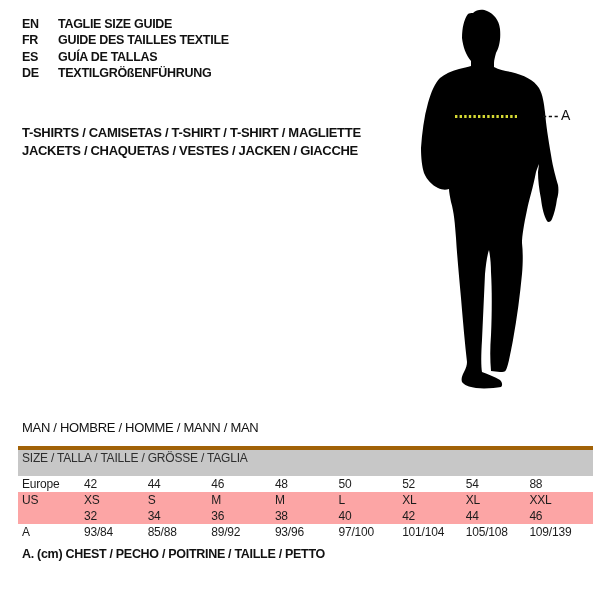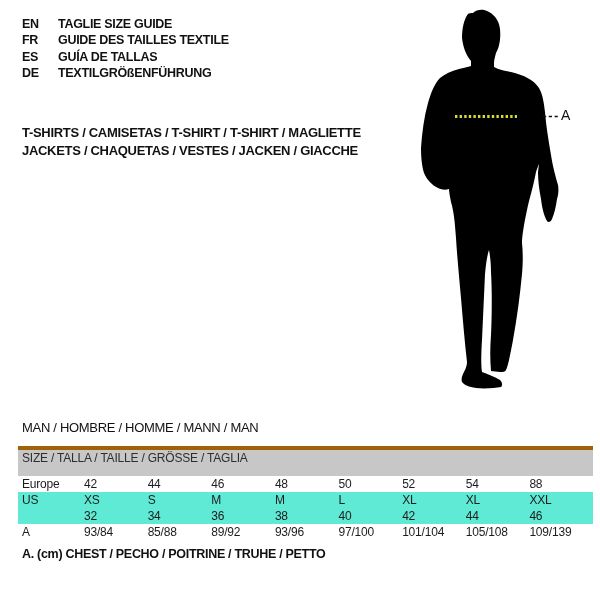--- a/index.html
+++ b/index.html
@@ -18,21 +18,21 @@
   .figure{position:absolute;left:405px;top:0;width:195px;height:405px;}
   .figure svg{display:block;}
   .measure-label{position:absolute;left:156px;top:107px;font-size:14px;font-weight:400;color:#111;}
   
   .section-title{position:absolute;left:22px;top:420px;font-weight:400;font-size:13px;letter-spacing:-0.3px;}
   
   .size-table{position:absolute;left:18px;top:446px;width:575px;font-size:12px;color:#1c1c1c;letter-spacing:-0.2px;}
   .thead{height:30px;line-height:16px;background:#c7c7c7;border-top:4px solid #a16207;
          padding-left:4px;color:#2e2e2e;box-sizing:border-box;font-size:12px;}
   .trow{display:grid;grid-template-columns:66px repeat(8,1fr);height:16px;line-height:16px;}
-  .trow.band{background:#5eead4;}
+  .trow.band{background:#fca5a5;}
   .tlabel{padding-left:4px;text-align:left;}
   .tcell{text-align:left;}
   
   .footnote{position:absolute;left:22px;top:547px;font-weight:700;font-size:12.5px;letter-spacing:-0.3px;}
 </style>
 </head>
 <body>
 
 <div class="canvas">
 
@@ -169,15 +169,15 @@
       <span class="tcell">85/88</span>
       <span class="tcell">89/92</span>
       <span class="tcell">93/96</span>
       <span class="tcell">97/100</span>
       <span class="tcell">101/104</span>
       <span class="tcell">105/108</span>
       <span class="tcell">109/139</span>
     </div>
   </div>
 
-  <div class="footnote">A. (cm) CHEST / PECHO / POITRINE / TRUHE / PETTO</div>
+  <div class="footnote">A. (cm) CHEST / PECHO / POITRINE / TAILLE / PETTO</div>
 
 </div>
 
 </body></html>

